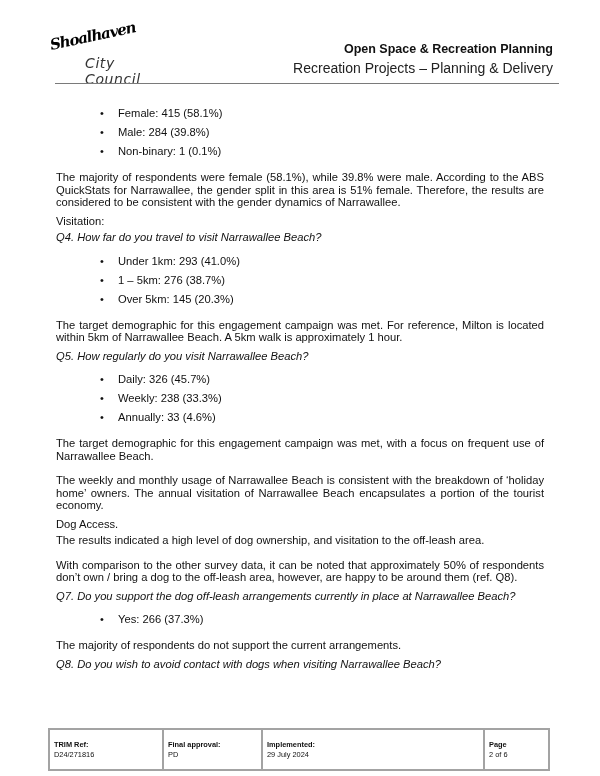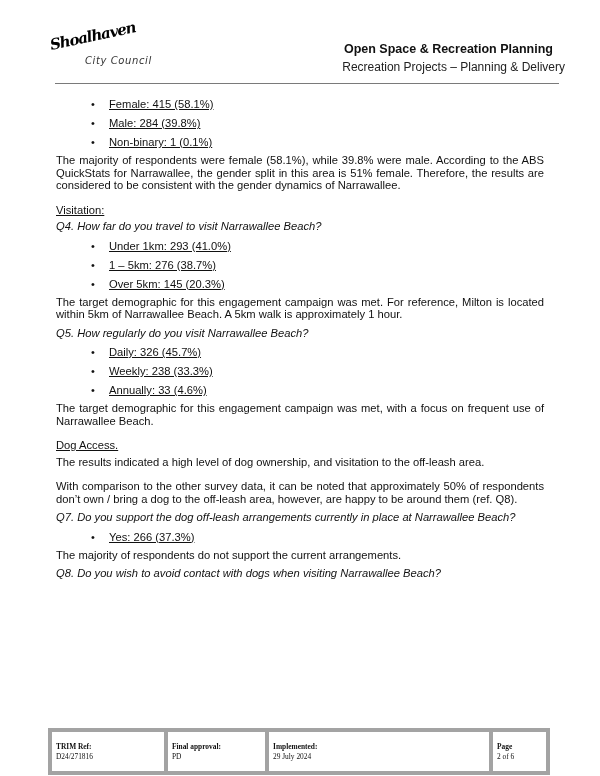--- a/index.html
+++ b/index.html
@@ -5,38 +5,38 @@
   html, body { margin: 0; padding: 0; background: #ffffff; }
   body { width: 600px; height: 776px; position: relative; overflow: hidden;
          font-family: "Liberation Sans", sans-serif; color: #111; }
   .page { position: absolute; left: 0; top: 0; width: 600px; height: 776px; }
 
   .logo { position: absolute; left: 52px; top: 36px; width: 110px; height: 40px; }
   .logo-script { position: absolute; left: 0; top: 0; font-family: "DejaVu Serif", serif;
                  font-style: italic; font-weight: bold; font-size: 15px; letter-spacing: -1px;
                  color: #000; transform: rotate(-12deg); transform-origin: left bottom; }
   .logo-sub { position: absolute; left: 33px; top: 19px; font-family: "DejaVu Sans", sans-serif;
-              font-style: italic; font-size: 10px; letter-spacing: 0.6px; color: #333; text-align: center; }
+              font-style: italic; font-size: 14px; letter-spacing: 0.6px; color: #333; }
 
   .hdr-title { position: absolute; right: 47px; top: 42px; font-weight: bold; font-size: 12.5px; color: #111; }
-  .hdr-sub { position: absolute; right: 35px; top: 60px; font-size: 12px; color: #222; text-align: right; }
+  .hdr-sub { position: absolute; right: 47px; top: 60px; font-size: 14px; color: #222; text-align: right; }
   .hdr-rule { position: absolute; left: 55px; right: 41px; top: 83px; height: 1px; background: #7a7a7a; }
 
   .content { position: absolute; left: 56px; top: 96px; width: 488px; font-size: 11.2px; line-height: 12.5px; }
-  ul { list-style: none; margin: 0; padding: 0; text-decoration: underline; }
+  ul { list-style: none; margin: 9px; padding: 0; }
   li { position: relative; padding-left: 53px; height: 19px; line-height: 17px; }
   li::before { content: "\2022"; position: absolute; left: 35px; top: 0; font-size: 11px; }
   p { margin: 12px 0 6px 0; text-align: justify; }
   .q { font-style: italic; margin: 0 0 5px 0; }
-  .h { text-decoration: underline; margin: 12px 0 4px 0; }
+  .h { margin: 0 0 4px 0; }
   .gap-after-list { margin-top: 1px; }
 
   .footer { position: absolute; left: 48px; top: 728px; width: 502px; border-collapse: collapse;
             font-size: 7.4px; }
-  .footer td { border: 4px solid #a3a3a3; padding: 10px 4px; vertical-align: top; line-height: 9.5px; font-family: Liberation Serif, serif; }
+  .footer td { border: 2px solid #a3a3a3; padding: 10px 4px; vertical-align: top; line-height: 9.5px; }
   .footer .lbl { font-weight: bold; display: block; }
   .footer .val { display: block; }
 </style>
 </head>
 <body>
 
 <div class="page">
 
   <div class="logo">
     <span class="logo-script">Shoalhaven</span>
@@ -65,20 +65,21 @@
     </ul>
     <p class="gap-after-list">The target demographic for this engagement campaign was met. For reference, Milton is located within 5km of Narrawallee Beach. A 5km walk is approximately 1 hour.</p>
 
     <p class="q">Q5. How regularly do you visit Narrawallee Beach?</p>
     <ul>
       <li>Daily: 326 (45.7%)</li>
       <li>Weekly: 238 (33.3%)</li>
       <li>Annually: 33 (4.6%)</li>
     </ul>
     <p class="gap-after-list">The target demographic for this engagement campaign was met, with a focus on frequent use of Narrawallee Beach.</p>
+    <p>The weekly and monthly usage of Narrawallee Beach is consistent with the breakdown of ‘holiday home’ owners. The annual visitation of Narrawallee Beach encapsulates a portion of the tourist economy.</p>
 
     <p class="h">Dog Access.</p>
     <p class="gap-after-list">The results indicated a high level of dog ownership, and visitation to the off-leash area.</p>
     <p>With comparison to the other survey data, it can be noted that approximately 50% of respondents don’t own / bring a dog to the off-leash area, however, are happy to be around them (ref. Q8).</p>
 
     <p class="q">Q7. Do you support the dog off-leash arrangements currently in place at Narrawallee Beach?</p>
     <ul>
       <li>Yes: 266 (37.3%)</li>
     </ul>
     <p class="gap-after-list">The majority of respondents do not support the current arrangements.</p>

